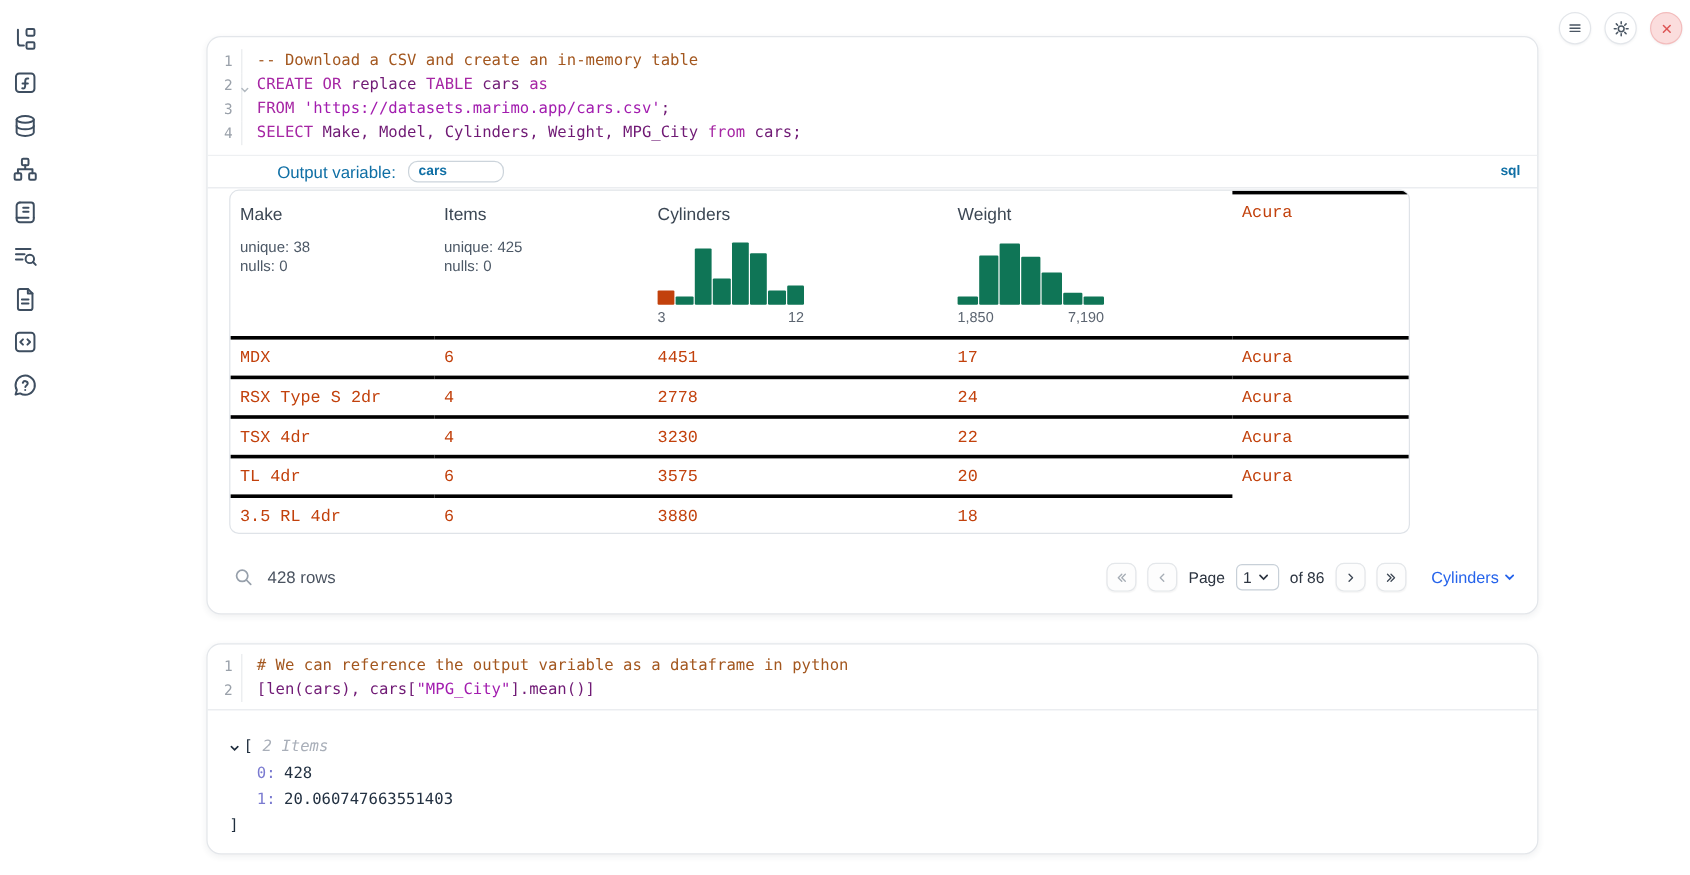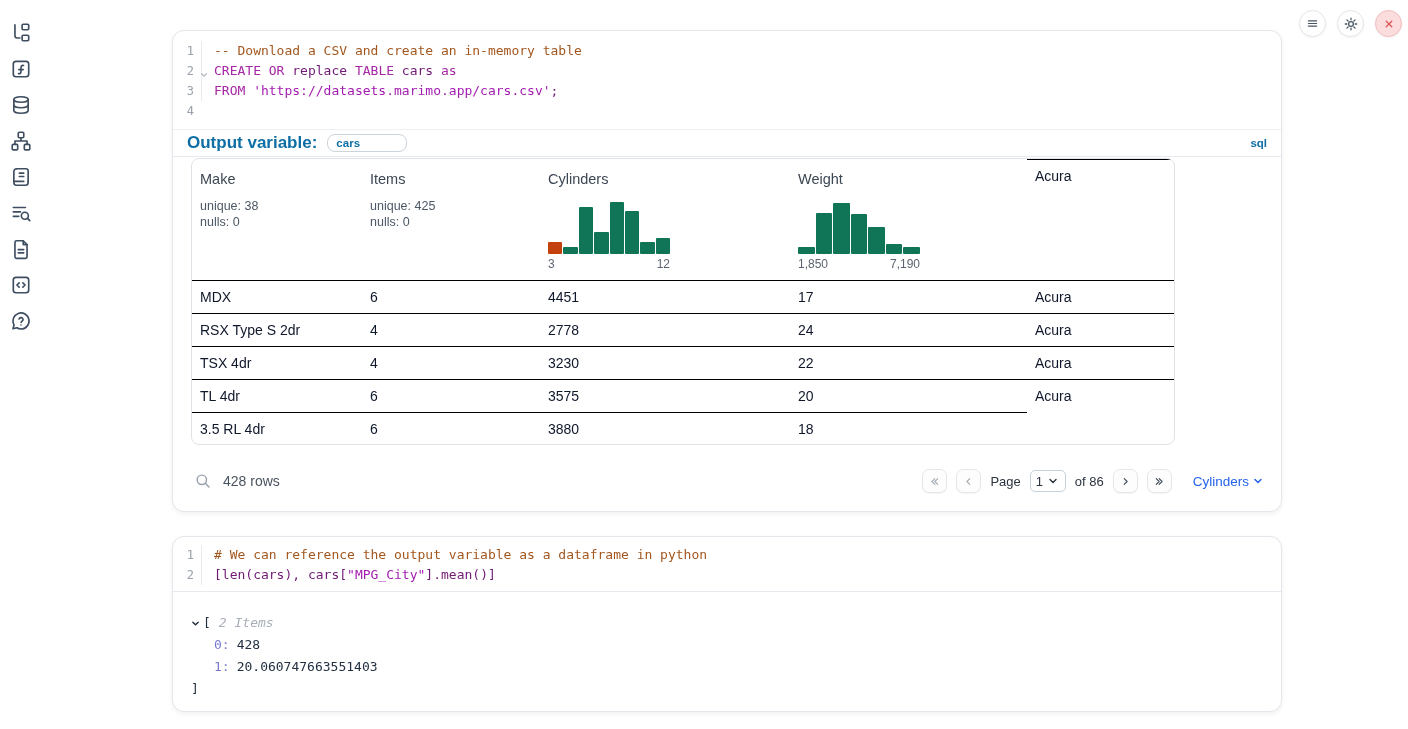--- a/index.html
+++ b/index.html
@@ -29,38 +29,38 @@
   .ln { width:28px; text-align:right; padding-right:7px; color:#9aa1aa; font-size:12px; flex:none; position:relative; }
   .fold { position:absolute; right:-7px; top:4px; }
   .code-text { border-left:1px solid #e8eaed; padding-left:12px; white-space:pre; color:#383a42; }
   .tok-kw  { color:#a626a4; }
   .tok-str { color:#a21caf; }
   .tok-com { color:#a3571f; }
   .tok-p   { color:#701a75; }
 
   .outvar-bar { position:absolute; left:0; right:0; top:98px; height:28px; display:flex; align-items:center;
     padding:0 14px; border-top:1px solid #eef0f2; border-bottom:1px solid #e6e9ed; }
-  .outvar-label { font-size:17px; font-weight:bold; color:#0f6fa5; }
+  .outvar-label { font-size:14px; font-weight:normal; color:#0f6fa5;margin-left:44px; }
   .outvar-input { margin-left:10px; width:80px; height:18px; border:1px solid #ccd4db; border-radius:8px;
     font-family:"Liberation Sans",sans-serif; font-size:11.5px; font-weight:bold; color:#0f6fa5; padding:0 8px; outline:none; }
   .lang-badge { margin-left:auto; font-size:11.5px; font-weight:bold; color:#0f6fa5; }
 
   
   .dtable-card { position:absolute; left:18px; top:127px; width:984px; height:287px;
     border:1px solid #dfe3e8; border-radius:8px; overflow:hidden; background:#fff; }
   .dtable { display:grid; grid-template-columns:170px 178px 250px 237px auto; }
   .hcell { height:121px; padding:12px 8px 0 8px; }
   .hname { font-size:14.5px; color:#3c4754; }
   .hstat { margin-top:11px; font-size:12.5px; color:#4c5866; line-height:16px; }
   .histwrap { margin-top:8px; width:122px; }
   .hist { display:flex; align-items:flex-end; gap:1px; height:55px; }
   .hist-bar { flex:1; border-radius:1px; }
   .hist-axis { display:flex; justify-content:space-between; font-size:12px; color:#5b6470; margin-top:3px; }
   .drow { display:contents; }
-  .dcell { height:33px; line-height:32px; padding-left:8px; font-size:14px; color:#0f172a; border-top:1px solid #000000; }
+  .dcell { height:33px; line-height:32px; padding-left:8px; font-size:14px; color:#c2410c; border-top:3px solid #000000;font-family:Liberation Mono, monospace; }
 
   
   .tfooter { position:absolute; left:18px; right:18px; top:430px; height:40px; display:flex; align-items:center; }
   .search-btn { width:24px; height:24px; display:flex; align-items:center; justify-content:center; }
   .rows-count { margin-left:8px; font-size:14px; color:#4a5360; }
   .pager { margin-left:auto; display:flex; align-items:center; gap:9px; }
   .pg-btn { width:25px; height:24px; border:1px solid #e4e7ea; border-radius:7px; background:#fdfdfd;
     box-shadow:0 1px 1px rgba(0,0,0,.04); display:flex; align-items:center; justify-content:center; }
   .pg-btn svg { fill:none; stroke-width:1.7; stroke-linecap:round; stroke-linejoin:round; }
   .pg-btn.disabled svg { stroke:#a6adb5; }
@@ -180,20 +180,21 @@
               <path d="M2 3.5 5 6.5 8 3.5"></path>
             </svg></span></span>
       <span class="code-text"><span class="tok-kw">CREATE</span><span class="tok-p"> </span><span class="tok-kw">OR</span><span class="tok-p"> replace </span><span class="tok-kw">TABLE</span><span class="tok-p"> cars </span><span class="tok-kw">as</span></span>
     </div>
     <div class="code-line">
       <span class="ln">3</span>
       <span class="code-text"><span class="tok-kw">FROM</span><span class="tok-p"> </span><span class="tok-str">'https://datasets.marimo.app/cars.csv'</span><span class="tok-p">;</span></span>
     </div>
     <div class="code-line">
       <span class="ln">4</span>
+      <span class="code-text"><span class="tok-kw">SELECT</span><span class="tok-p"> Make, Model, Cylinders, Weight, MPG_City </span><span class="tok-kw">from</span><span class="tok-p"> cars;</span></span>
     </div>
   </div>
 
   <div class="outvar-bar">
     <span class="outvar-label">Output variable:</span>
     <input class="outvar-input" readonly="" value="cars" style="">
     <span class="lang-badge">sql</span>
   </div>
 
   <div class="dtable-card">

